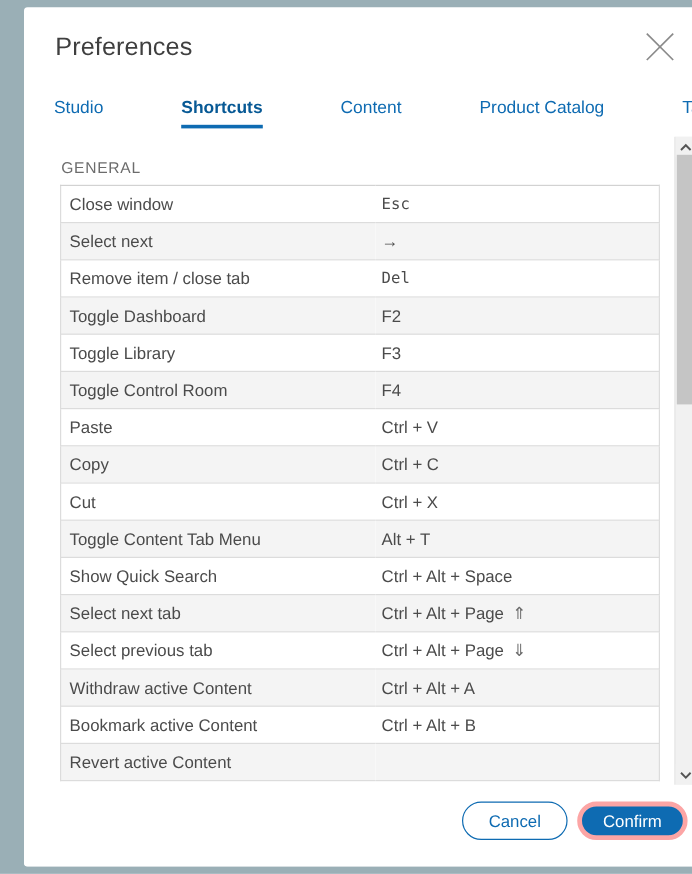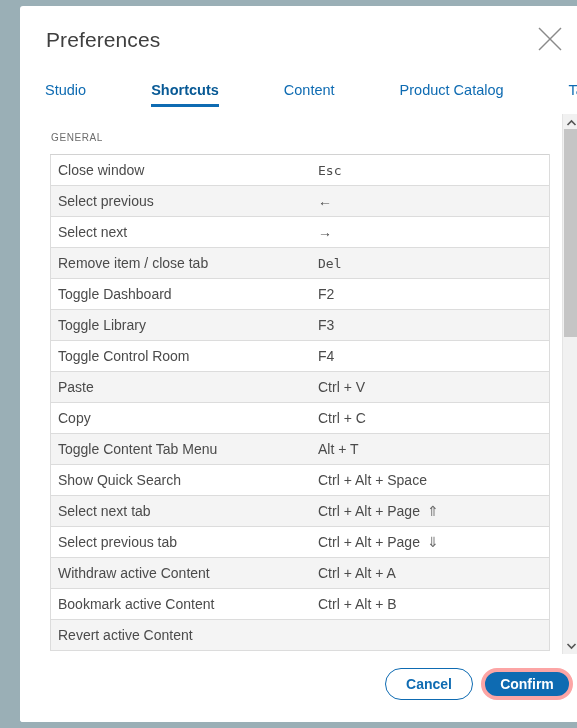--- a/index.html
+++ b/index.html
@@ -101,21 +101,21 @@
     top: 0;
     width: 534px;
     height: 540px;
     overflow: hidden;
   }
 
   .section-label {
     position: absolute;
     left: 31px;
     top: 18px;
-    font-size: 10px;
+    font-size: 13px;
     letter-spacing: 0.6px;
     color: #6c6c6c;
     text-align: center;
   }
 
   table.shortcuts {
     position: absolute;
     left: 30px;
     top: 40px;
     width: 500px;
@@ -205,21 +205,21 @@
     width: 565px;
     height: 68px;
     background: #ffffff;
   }
   .btn {
     position: absolute;
     top: 14px;
     height: 32px;
     border-radius: 16px;
     font-size: 14px;
-    font-weight: bold;
+    font-weight: normal;
     display: flex;
     align-items: center;
     justify-content: center;
     cursor: pointer;
     box-sizing: border-box;
     text-align: right;
   }
   .btn-cancel {
     right: 112px;
     width: 88px;
@@ -262,24 +262,20 @@
   <div class="content-area">
     <div class="scroll-inner">
       <div class="section-label">GENERAL</div>
       <table class="shortcuts">
         <tbody id="shortcut-rows">
             <tr>
               <td class="actioncell">Close window</td>
               <td class="keycell mono"><span>Esc</span></td>
             </tr>
             <tr>
-              <td class="actioncell">Select previous</td>
-              <td class="keycell"><span class="arrowkey">←</span></td>
-            </tr>
-            <tr>
               <td class="actioncell">Select next</td>
               <td class="keycell"><span class="arrowkey">→</span></td>
             </tr>
             <tr>
               <td class="actioncell">Remove item / close tab</td>
               <td class="keycell mono"><span>Del</span></td>
             </tr>
             <tr>
               <td class="actioncell">Toggle Dashboard</td>
               <td class="keycell"><span>F2</span></td>
@@ -292,20 +288,24 @@
               <td class="actioncell">Toggle Control Room</td>
               <td class="keycell"><span>F4</span></td>
             </tr>
             <tr>
               <td class="actioncell">Paste</td>
               <td class="keycell"><span>Ctrl + V</span></td>
             </tr>
             <tr>
               <td class="actioncell">Copy</td>
               <td class="keycell"><span>Ctrl + C</span></td>
+            </tr>
+            <tr>
+              <td class="actioncell">Cut</td>
+              <td class="keycell"><span>Ctrl + X</span></td>
             </tr>
             <tr>
               <td class="actioncell">Toggle Content Tab Menu</td>
               <td class="keycell"><span>Alt + T</span></td>
             </tr>
             <tr>
               <td class="actioncell">Show Quick Search</td>
               <td class="keycell"><span>Ctrl + Alt + Space</span></td>
             </tr>
             <tr>

